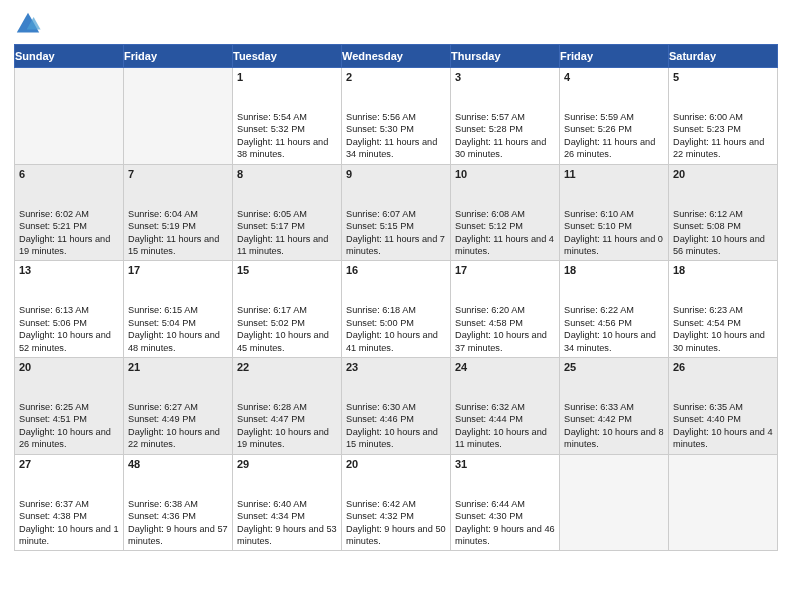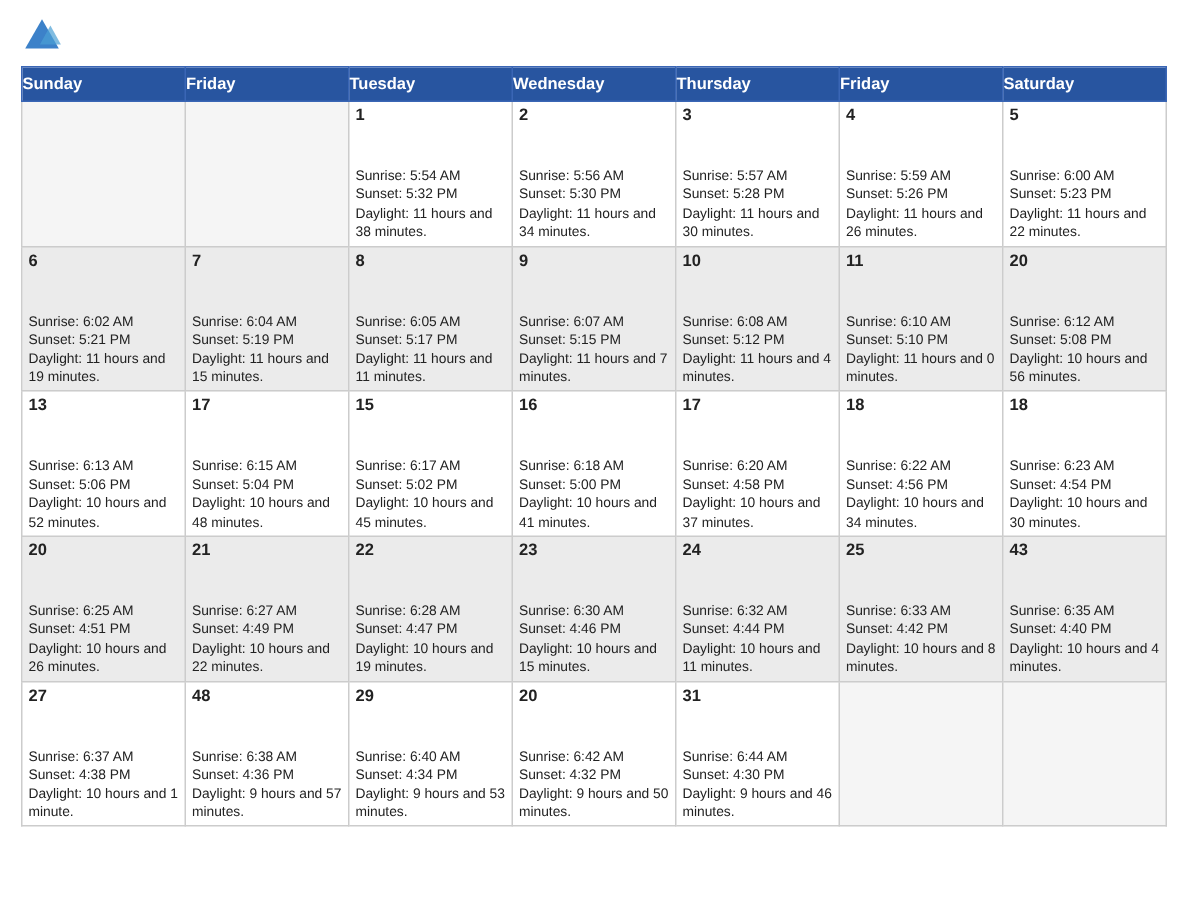--- a/index.html
+++ b/index.html
@@ -234,21 +234,21 @@
           </td>
           <td>
             <span class="day-number">24</span>
             <div class="day-info">Sunrise: 6:32 AM<br>Sunset: 4:44 PM<br>Daylight: 10 hours and 11 minutes.</div>
           </td>
           <td>
             <span class="day-number">25</span>
             <div class="day-info">Sunrise: 6:33 AM<br>Sunset: 4:42 PM<br>Daylight: 10 hours and 8 minutes.</div>
           </td>
           <td>
-            <span class="day-number">43</span>
+            <span class="day-number">26</span>
             <div class="day-info">Sunrise: 6:35 AM<br>Sunset: 4:40 PM<br>Daylight: 10 hours and 4 minutes.</div>
           </td>
         </tr>
         <tr>
           <td>
             <span class="day-number">27</span>
             <div class="day-info">Sunrise: 6:37 AM<br>Sunset: 4:38 PM<br>Daylight: 10 hours and 1 minute.</div>
           </td>
           <td>
             <span class="day-number">48</span>

